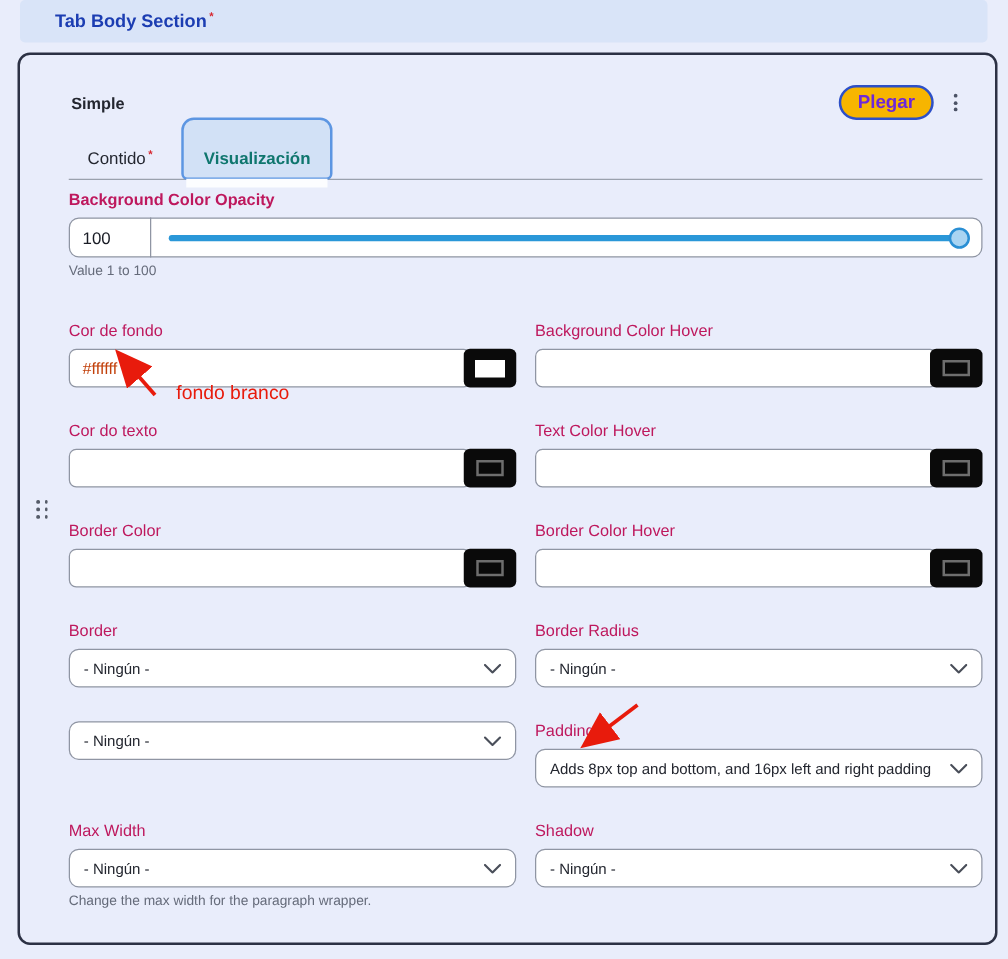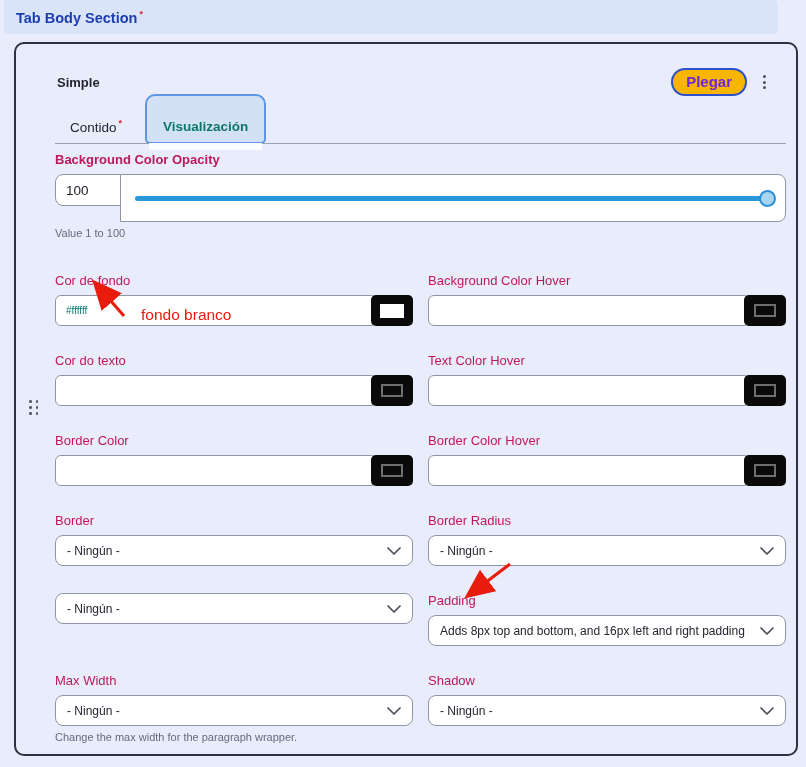--- a/index.html
+++ b/index.html
@@ -8,26 +8,26 @@
     position: relative;
     background: #e9edfb;
     font-family: "Liberation Sans", sans-serif;
     color: #1f232e;
     overflow: hidden;
   }
 
   
   .header-band {
     position: absolute;
-    left: 4px; top: 0;
+    left: 16px; top: 0;
     width: 774px; height: 34px;
     background: #d9e4f8;
     border-radius: 4px;
     display: flex; align-items: center;
-    padding-left: 12px;
+    padding-left: 28px;
   }
   .header-title { color: #1c3db2; font-weight: 700; font-size: 14.5px; }
   .req { color: #d7262f; font-size: 9px; vertical-align: super; margin-left: 2px; font-weight: 700; }
 
   
   .card {
     position: absolute;
     left: 14px; top: 42px;
     width: 784px; height: 714px;
     background: #e9edfb;
@@ -77,21 +77,21 @@
     z-index: 3;
   }
 
   
   .field-label { display: block; font-size: 13px; line-height: 16px; font-weight: 500; color: #be185d; margin-bottom: 6px; }
   .field-label.strong { font-weight: 700; }
   .help-text { font-size: 11px; color: #656b7a; margin-top: 5px; }
 
   
   .opacity-section { margin-top: 8px; }
-  .opacity-row { display: flex; height: 48px; }
+  .opacity-row { display: flex; height: 32px; }
   .opacity-number {
     width: 66px; height: 32px;
     border: 1px solid #8f95a3; border-radius: 8px 0 0 8px;
     background: #fff; padding: 0 10px;
     font-family: "Liberation Sans", sans-serif; font-size: 13.5px; color: #1a1d26;
   }
   .slider-shell {
     flex: 1; margin-left: -1px;
     border: 1px solid #8f95a3; border-radius: 0 8px 8px 0;
     background: #fff; position: relative;
@@ -115,21 +115,21 @@
     display: grid;
     grid-template-columns: 1fr 1fr;
     column-gap: 15px;
     row-gap: 27px;
   }
   .color-row { display: flex; height: 31px; }
   .text-input {
     flex: 1; height: 31px;
     border: 1px solid #8f95a3; border-radius: 6px;
     background: #fff; padding: 0 10px;
-    font-family: "Liberation Sans", sans-serif; font-size: 10px; color: #0f766e;
+    font-family: "Liberation Sans", sans-serif; font-size: 13px; color: #c2410c;
     min-width: 0;
   }
   .swatch {
     width: 42px; height: 31px; margin-left: -6px;
     background: #0a0a0a; border-radius: 5px;
     display: flex; align-items: center; justify-content: center;
     cursor: pointer; flex: none;
   }
   .swatch-inner { width: 22px; height: 13px; border: 2px solid #6e6e6e; background: #0a0a0a; }
   .swatch-inner--white { width: 24px; height: 14px; border: none; background: #ffffff; }

